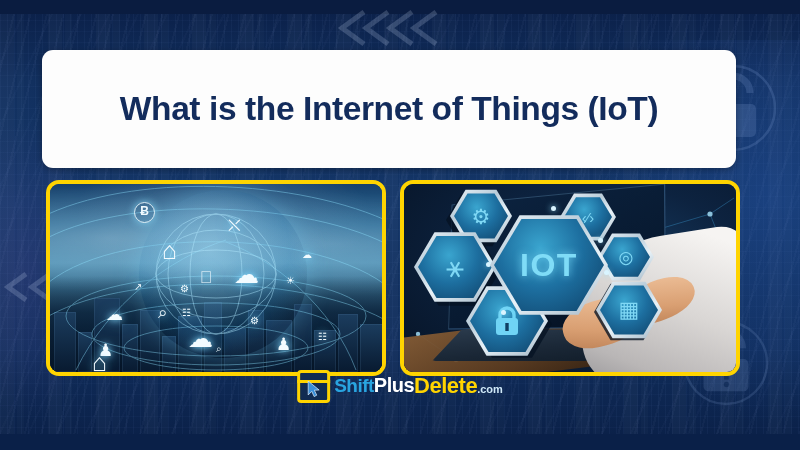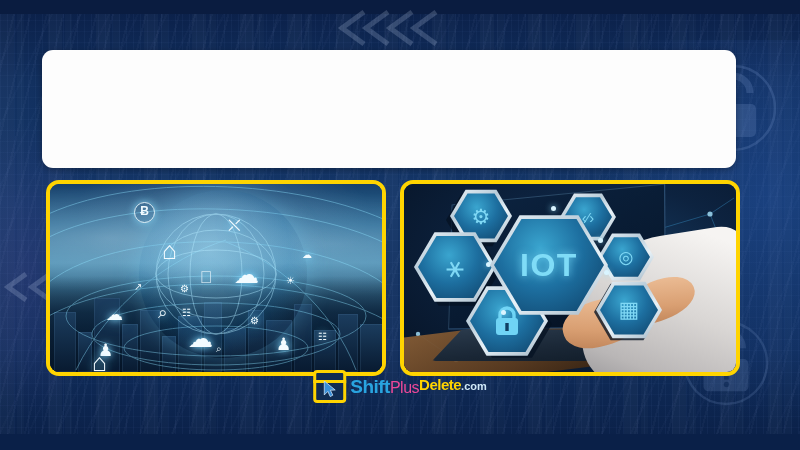--- a/index.html
+++ b/index.html
@@ -317,22 +317,22 @@
     font-size: 17px;
     line-height: 1;
   }
   .logo-text {
     display: flex;
     flex-direction: row;
     line-height: .92;
   }
   .logo-row { display: flex; align-items: baseline; }
   .logo-shift  { color: #29a4e0; font-size: 19px; font-weight: bold; letter-spacing: -.5px; }
-  .logo-plus   { color: #ec4899; font-size: 16px; font-weight: normal; letter-spacing: -.5px; }
-  .logo-delete { color: #ffd400; font-size: 15px; font-weight: bold; letter-spacing: -.5px; }
+  .logo-plus   { color: #ffffff; font-size: 20px; font-weight: bold; letter-spacing: -.5px; }
+  .logo-delete { color: #ffd400; font-size: 22px; font-weight: bold; letter-spacing: -.5px; }
   .logo-com    { color: #cfe8f7; font-size: 11px; font-weight: bold; }
 </style>
 </head>
 <body>
 
 <div class="canvas">
 
   <div class="bg-base"></div>
   <div class="bg-circuit"></div>
   <div class="bg-blocks"></div>
@@ -367,20 +367,21 @@
   </svg>
   <svg class="padlock p2" width="84" height="90" viewBox="0 0 86 92">
     <circle cx="43" cy="46" r="42" fill="none" stroke="#7f9ccd" stroke-width="2.5"></circle>
     <path d="M26 42 V31 a17 17 0 0 1 34 0" fill="none" stroke="#7f9ccd" stroke-width="7"></path>
     <rect x="20" y="42" width="46" height="33" rx="5" fill="#7f9ccd"></rect>
     <rect x="41" y="49" width="5" height="14" fill="#1a3663"></rect>
     <circle cx="43.5" cy="68" r="2.8" fill="#1a3663"></circle>
   </svg>
 
   <div class="title-card">
+    <div class="title-line">What is the Internet of Things (IoT)</div>
   </div>
 
   <div class="panel panel-left">
     <div class="panel-inner">
       <div class="city-sky"></div>
       <div class="city-clouds"></div>
 
       <div class="city-skyline">
         <div class="bldg" style="left:4px;  width:22px; height:60px;"></div>
         <div class="bldg" style="left:28px; width:14px; height:40px;"></div>

